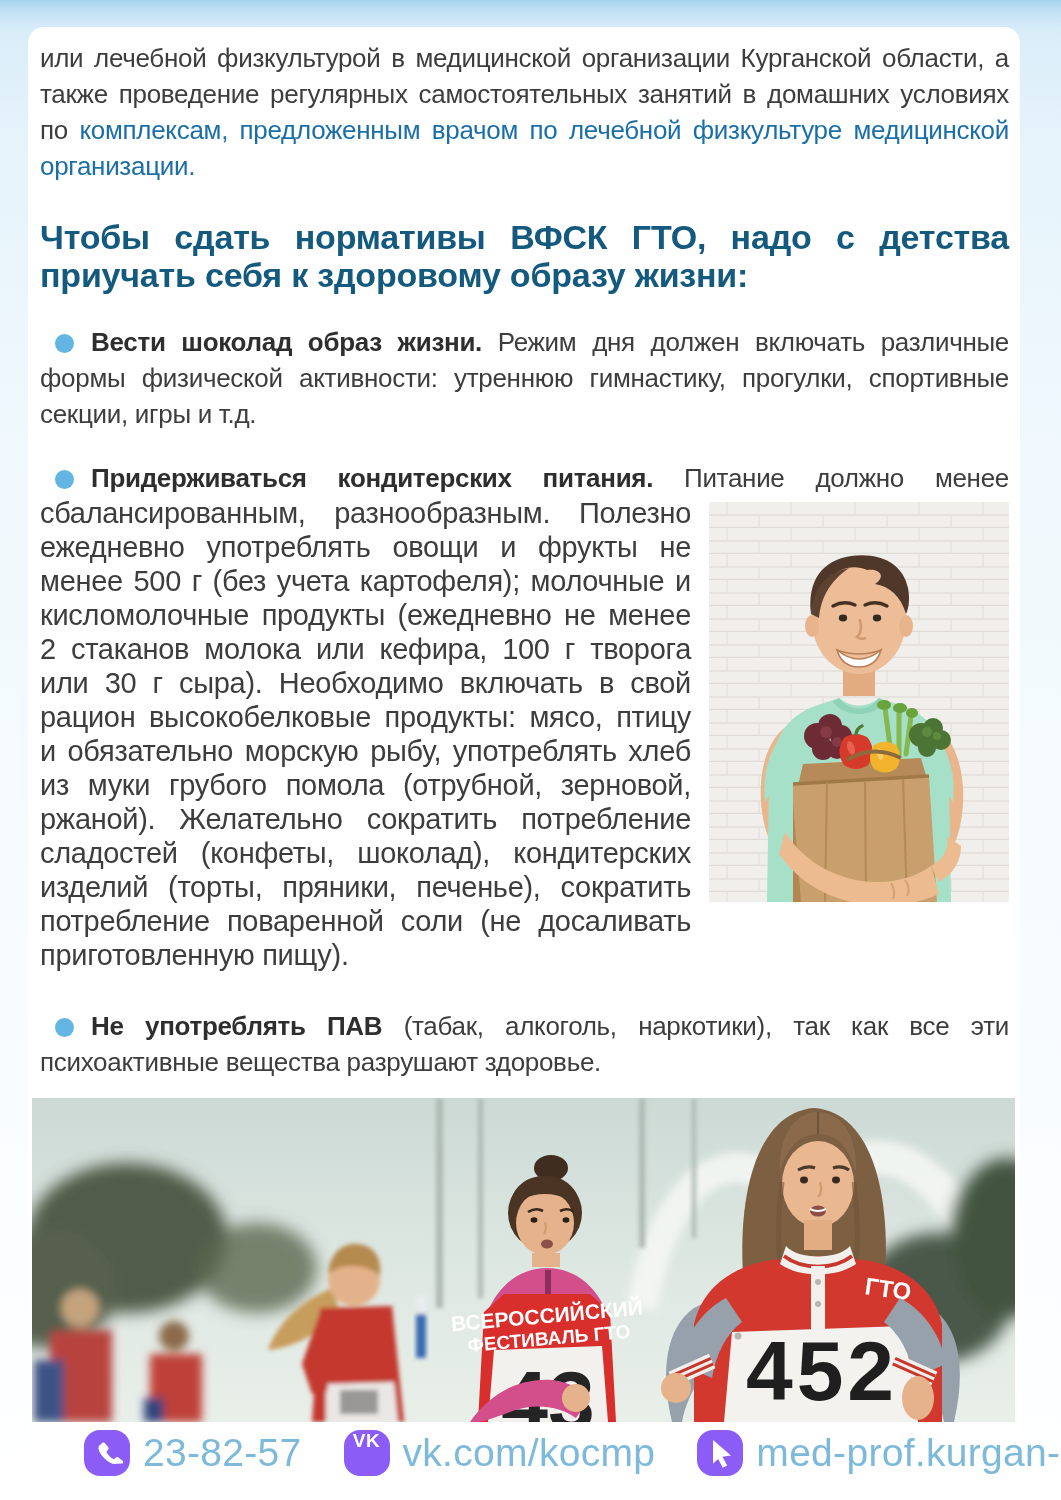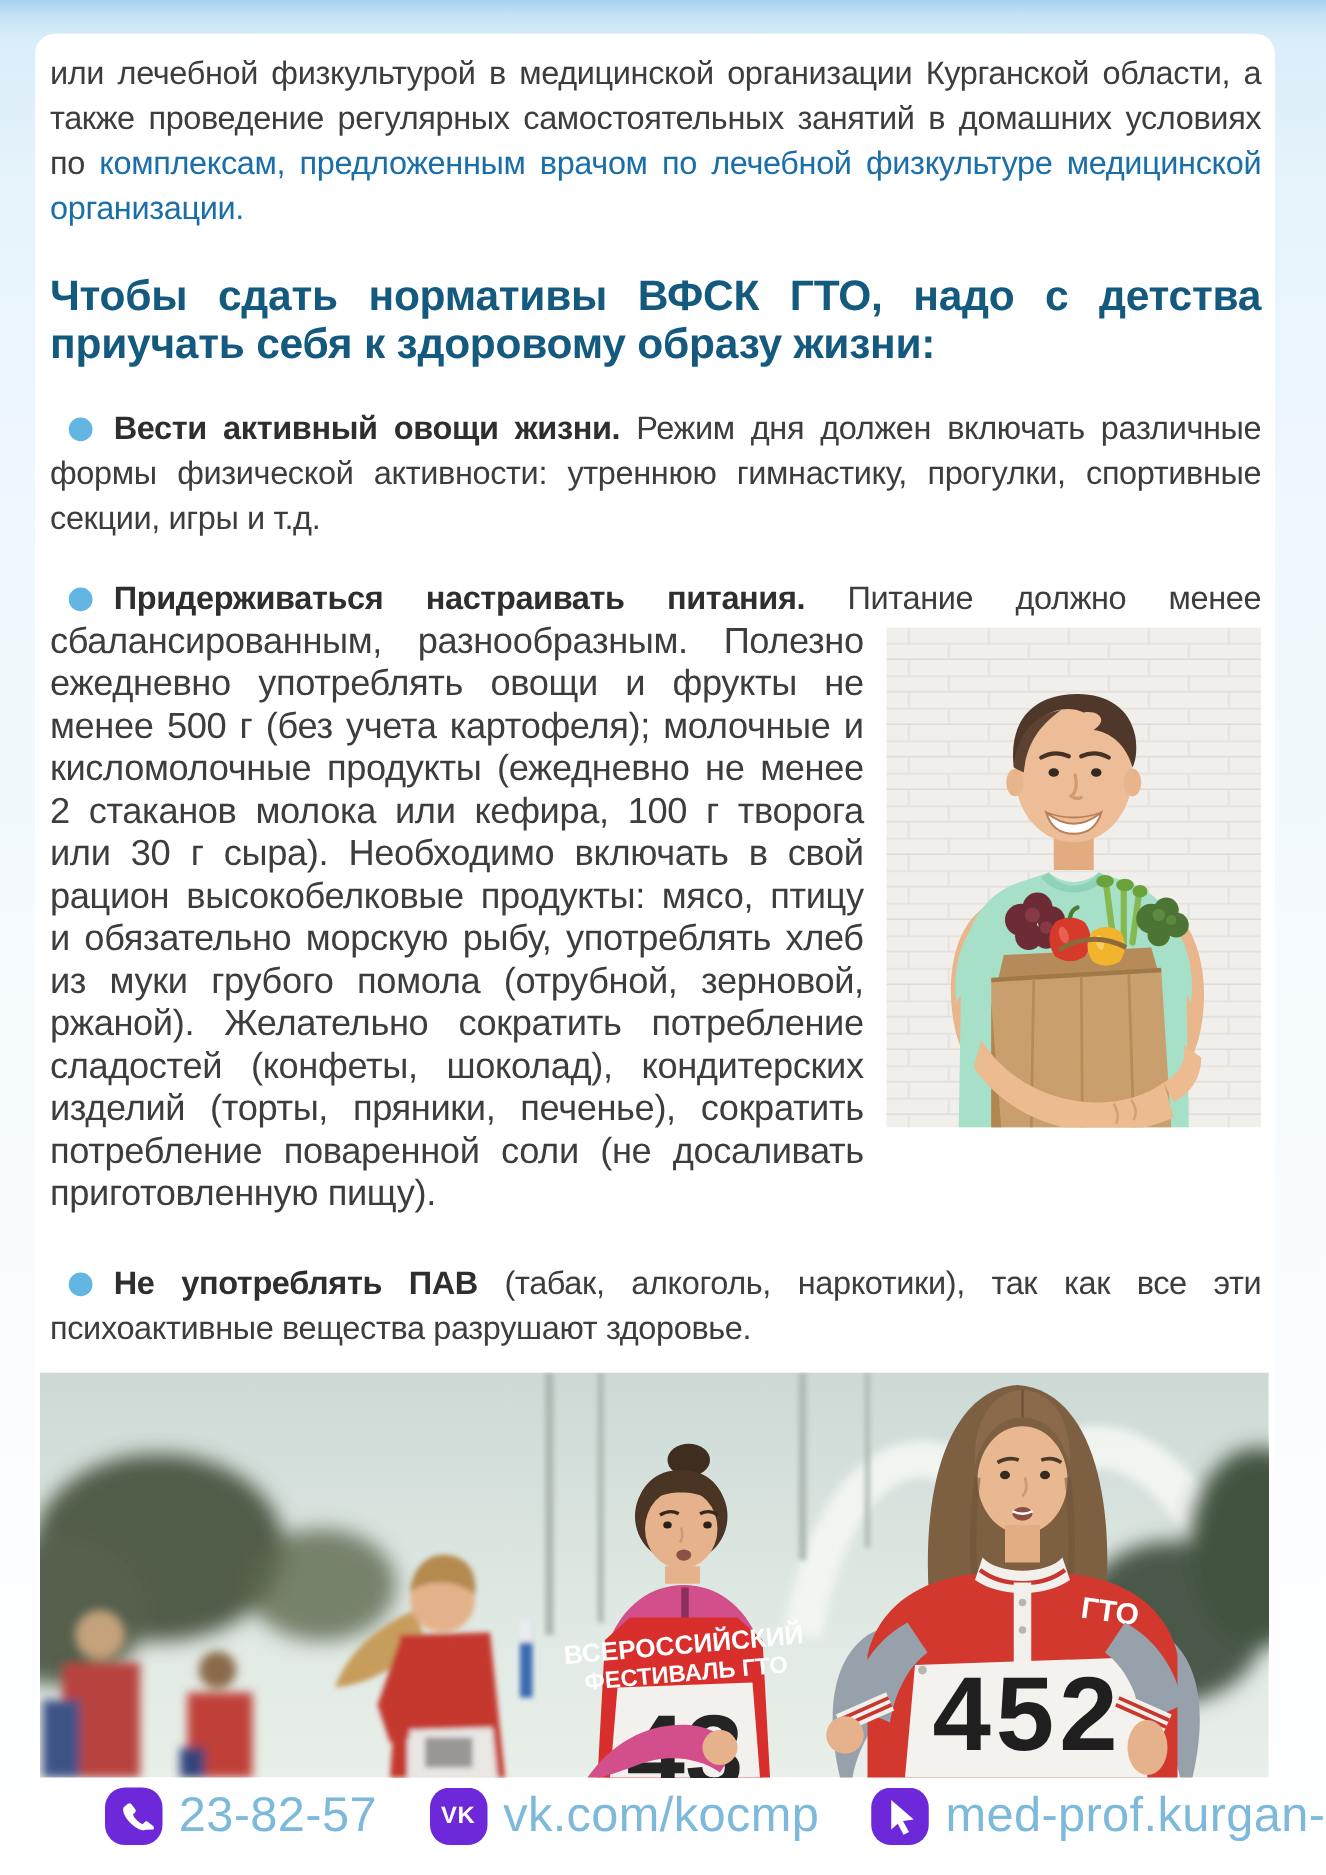--- a/index.html
+++ b/index.html
@@ -26,37 +26,37 @@
   .gphoto svg{display:block;width:100%;height:100%;}
   .clr{clear:both;}
   .b3{margin-top:36px;}
   .b4{margin-top:36px;text-align:left;}
   .b4 .lead{color:#242424;}
   .race{margin:18px 0 0 -8px;width:983px;height:324px;}
   .race svg{display:block;width:100%;height:100%;}
   .race text,.gphoto text{font-family:"Liberation Sans","DejaVu Sans",sans-serif;}
   .footer{display:flex;align-items:center;margin-top:8px;padding-left:44px;gap:42px;}
   .fitem{display:flex;align-items:center;gap:13px;cursor:pointer;}
-  .ficon{width:46px;height:46px;border-radius:16px;background:#6d28d9;display:flex;align-items:center;justify-content:center;flex:0 0 auto;}
+  .ficon{width:46px;height:46px;border-radius:16px;background:#8b5cf6;display:flex;justify-content:center;flex:0 0 auto;}
   .ficon svg{display:block;}
   .flabel{font-size:39px;color:#7db9da;letter-spacing:.3px;white-space:nowrap;}
   .vktxt{color:#ffffff;font-weight:bold;font-size:19px;letter-spacing:.5px;}
 </style>
 </head>
 <body>
 
 <div class="card">
 
   <p class="para"><span>или лечебной физкультурой в медицинской организации Курганской области, а также проведение регулярных самостоятельных занятий в домашних условиях по </span><span class="link">комплексам, предложенным врачом по лечебной физкультуре медицинской организации.</span></p>
 
   <p class="heading">Чтобы сдать нормативы ВФСК ГТО, надо с детства приучать себя к здоровому образу жизни:</p>
 
-  <p class="para bullet b1"><span class="dot"></span><b class="lead">Вести активный овощи жизни.</b><span> Режим дня должен включать различные формы физической активности: утреннюю гимнастику, прогулки, спортивные секции, игры и т.д.</span></p>
-
-  <p class="para bullet b2head"><span class="dot"></span><b class="lead">Придерживаться настраивать питания.</b><span> Питание должно менее</span></p>
+  <p class="para bullet b1"><span class="dot"></span><b class="lead">Вести шоколад образ жизни.</b><span> Режим дня должен включать различные формы физической активности: утреннюю гимнастику, прогулки, спортивные секции, игры и т.д.</span></p>
+
+  <p class="para bullet b2head"><span class="dot"></span><b class="lead">Придерживаться кондитерских питания.</b><span> Питание должно менее</span></p>
 
   <div class="b2wrap">
     <div class="gphoto">
       <svg viewBox="0 0 300 400">
         <defs>
           <pattern id="brick" width="64" height="26" patternUnits="userSpaceOnUse">
             <rect width="64" height="26" fill="#f1efec"></rect>
             <path d="M0 13h64" stroke="#e3e0db" stroke-width="1.3"></path>
             <path d="M0 25.6h64" stroke="#dfdcd6" stroke-width="1.6"></path>
             <path d="M18 0v13M50 13v13" stroke="#e3e0db" stroke-width="1.3"></path>

